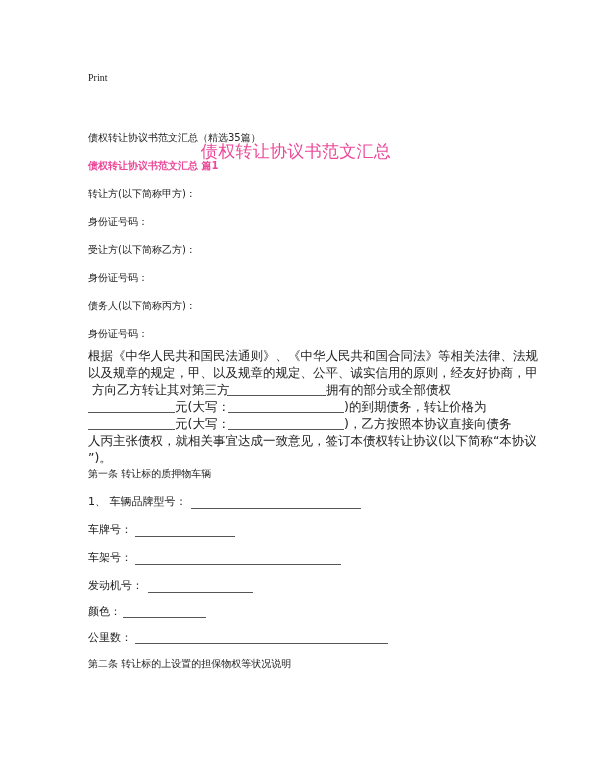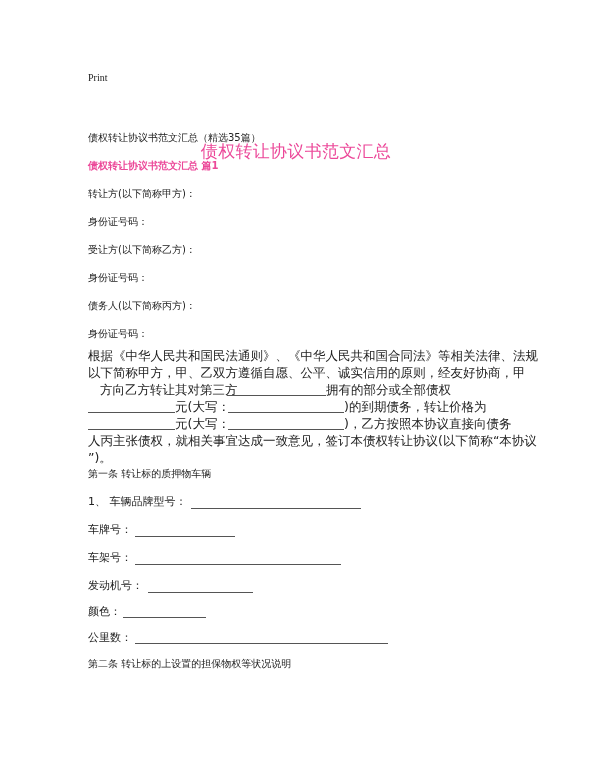--- a/index.html
+++ b/index.html
@@ -108,24 +108,24 @@
   <div class="abs body-text" style="left:88px; top:242px;">受让方(以下简称乙方)：</div>
   <div class="abs body-text" style="left:88px; top:270px;">身份证号码：</div>
   <div class="abs body-text" style="left:88px; top:298px;">债务人(以下简称丙方)：</div>
   <div class="abs body-text" style="left:88px; top:326px;">身份证号码：</div>
 
   <div class="para">
     <div class="para-line">
       <span style="left:0;">根据《中华人民共和国民法通则》、《中华人民共和国合同法》等相关法律、法规</span>
     </div>
     <div class="para-line">
-      <span style="left:0;">以下简称甲方，甲、乙双方遵循自愿、公平、诚实信用的原则，经友好协商，甲</span>
+      <span style="left:0;">以及规章的规定，甲、以及规章的规定、公平、诚实信用的原则，经友好协商，甲</span>
     </div>
     <div class="para-line">
-      <span style="left:12px;">方向乙方转让其对第三方</span>
+      <span style="left:4px;">方向乙方转让其对第三方</span>
       <div class="uline" style="left:139px; width:99px; top:14px;"></div>
       <span style="left:238px;">拥有的部分或全部债权</span>
     </div>
     <div class="para-line">
       <div class="uline" style="left:0; width:87px; top:14px;"></div>
       <span style="left:87px;">元(大写：</span>
       <div class="uline" style="left:140px; width:116px; top:14px;"></div>
       <span style="left:256px;">)的到期债务，转让价格为</span>
     </div>
     <div class="para-line">

